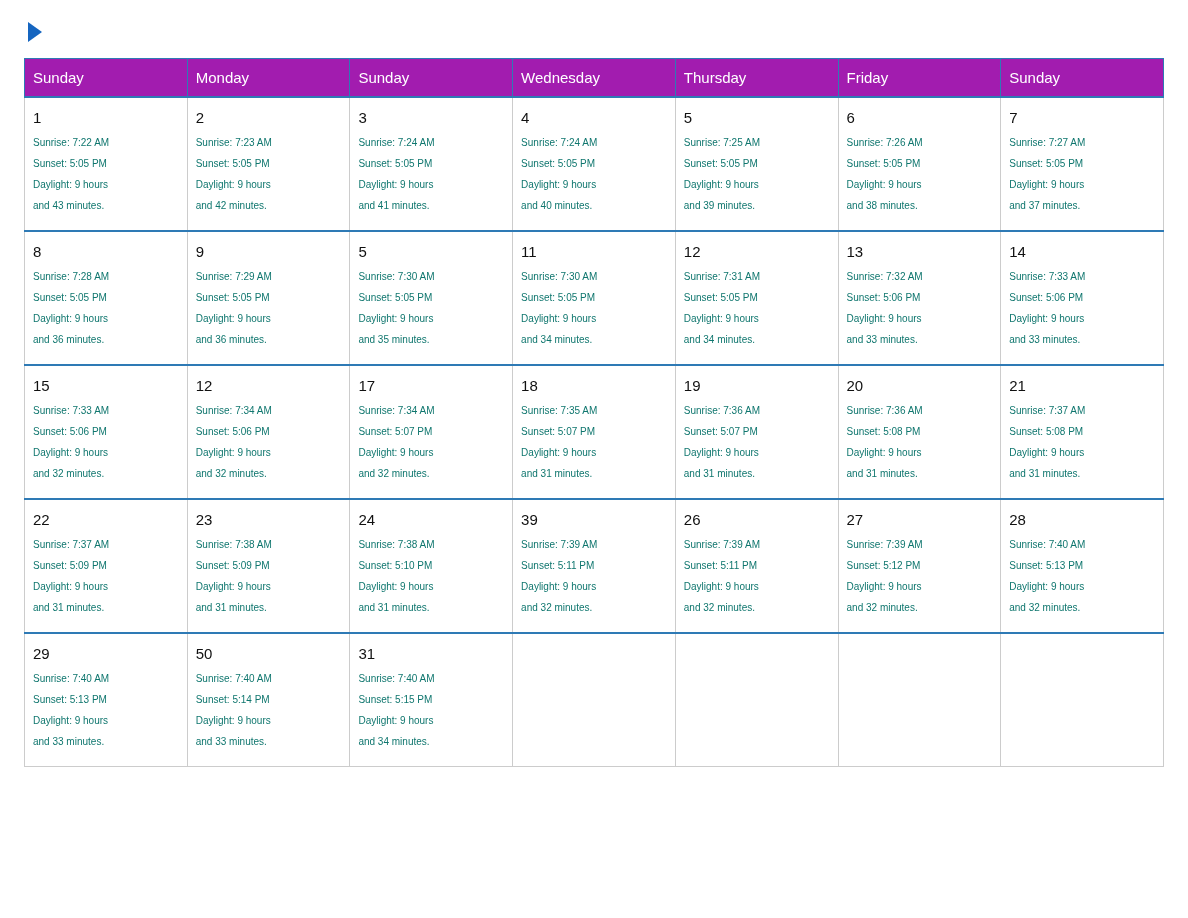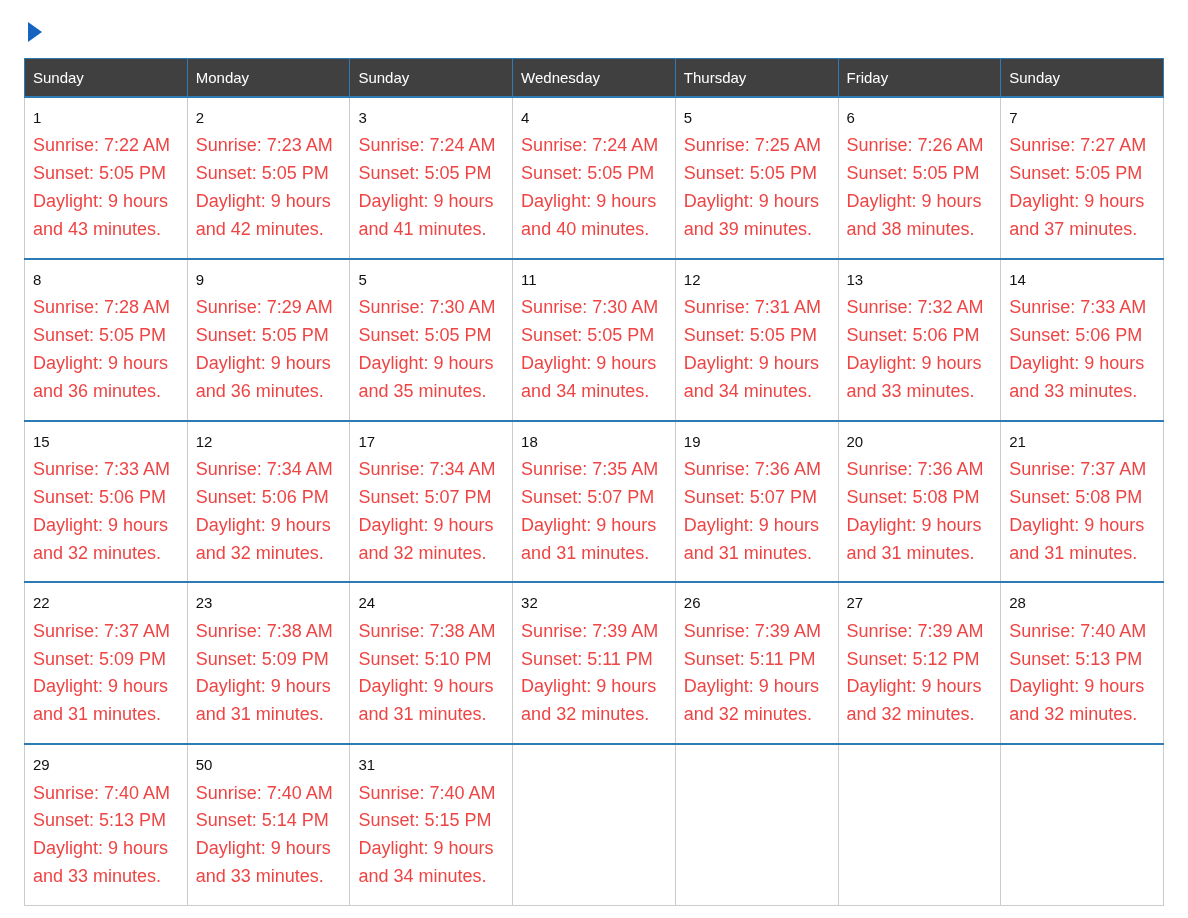--- a/index.html
+++ b/index.html
@@ -61,21 +61,21 @@
       font-size: 22px;
       color: #444;
       margin-top: 4px;
     }
     table {
       width: 100%;
       border-collapse: collapse;
       font-size: 13.5px;
     }
     thead tr th {
-      background-color: #404040;
+      background-color: #a21caf;
       color: #fff;
       padding: 10px 8px;
       text-align: left;
       font-size: 15px;
       font-weight: normal;
       border: 1px solid #2e7ab5;
     }
     tbody tr td {
       vertical-align: top;
       padding: 8px 8px 14px 8px;
@@ -86,22 +86,22 @@
       line-height: 1.55;
       color: #222;
     }
     .day-number {
       font-size: 15px;
       color: #111;
       display: block;
       margin-bottom: 3px;
     }
     .day-info {
-      font-size: 18px;
-      color: #ef4444;
+      font-size: 10px;
+      color: #0f766e;
     }
     td.empty {
       border-top: 2px solid #2e7ab5;
     }
   </style>
 </head>
 <body>
 
 <div class="header">
   <div class="logo">
@@ -154,21 +154,21 @@
         <td><span class="day-number">17</span><span class="day-info">Sunrise: 7:34 AM<br>Sunset: 5:07 PM<br>Daylight: 9 hours<br>and 32 minutes.</span></td>
         <td><span class="day-number">18</span><span class="day-info">Sunrise: 7:35 AM<br>Sunset: 5:07 PM<br>Daylight: 9 hours<br>and 31 minutes.</span></td>
         <td><span class="day-number">19</span><span class="day-info">Sunrise: 7:36 AM<br>Sunset: 5:07 PM<br>Daylight: 9 hours<br>and 31 minutes.</span></td>
         <td><span class="day-number">20</span><span class="day-info">Sunrise: 7:36 AM<br>Sunset: 5:08 PM<br>Daylight: 9 hours<br>and 31 minutes.</span></td>
         <td><span class="day-number">21</span><span class="day-info">Sunrise: 7:37 AM<br>Sunset: 5:08 PM<br>Daylight: 9 hours<br>and 31 minutes.</span></td>
       </tr>
       <tr>
         <td><span class="day-number">22</span><span class="day-info">Sunrise: 7:37 AM<br>Sunset: 5:09 PM<br>Daylight: 9 hours<br>and 31 minutes.</span></td>
         <td><span class="day-number">23</span><span class="day-info">Sunrise: 7:38 AM<br>Sunset: 5:09 PM<br>Daylight: 9 hours<br>and 31 minutes.</span></td>
         <td><span class="day-number">24</span><span class="day-info">Sunrise: 7:38 AM<br>Sunset: 5:10 PM<br>Daylight: 9 hours<br>and 31 minutes.</span></td>
-        <td><span class="day-number">32</span><span class="day-info">Sunrise: 7:39 AM<br>Sunset: 5:11 PM<br>Daylight: 9 hours<br>and 32 minutes.</span></td>
+        <td><span class="day-number">39</span><span class="day-info">Sunrise: 7:39 AM<br>Sunset: 5:11 PM<br>Daylight: 9 hours<br>and 32 minutes.</span></td>
         <td><span class="day-number">26</span><span class="day-info">Sunrise: 7:39 AM<br>Sunset: 5:11 PM<br>Daylight: 9 hours<br>and 32 minutes.</span></td>
         <td><span class="day-number">27</span><span class="day-info">Sunrise: 7:39 AM<br>Sunset: 5:12 PM<br>Daylight: 9 hours<br>and 32 minutes.</span></td>
         <td><span class="day-number">28</span><span class="day-info">Sunrise: 7:40 AM<br>Sunset: 5:13 PM<br>Daylight: 9 hours<br>and 32 minutes.</span></td>
       </tr>
       <tr>
         <td><span class="day-number">29</span><span class="day-info">Sunrise: 7:40 AM<br>Sunset: 5:13 PM<br>Daylight: 9 hours<br>and 33 minutes.</span></td>
         <td><span class="day-number">50</span><span class="day-info">Sunrise: 7:40 AM<br>Sunset: 5:14 PM<br>Daylight: 9 hours<br>and 33 minutes.</span></td>
         <td><span class="day-number">31</span><span class="day-info">Sunrise: 7:40 AM<br>Sunset: 5:15 PM<br>Daylight: 9 hours<br>and 34 minutes.</span></td>
         <td class="empty"></td>
         <td class="empty"></td>

